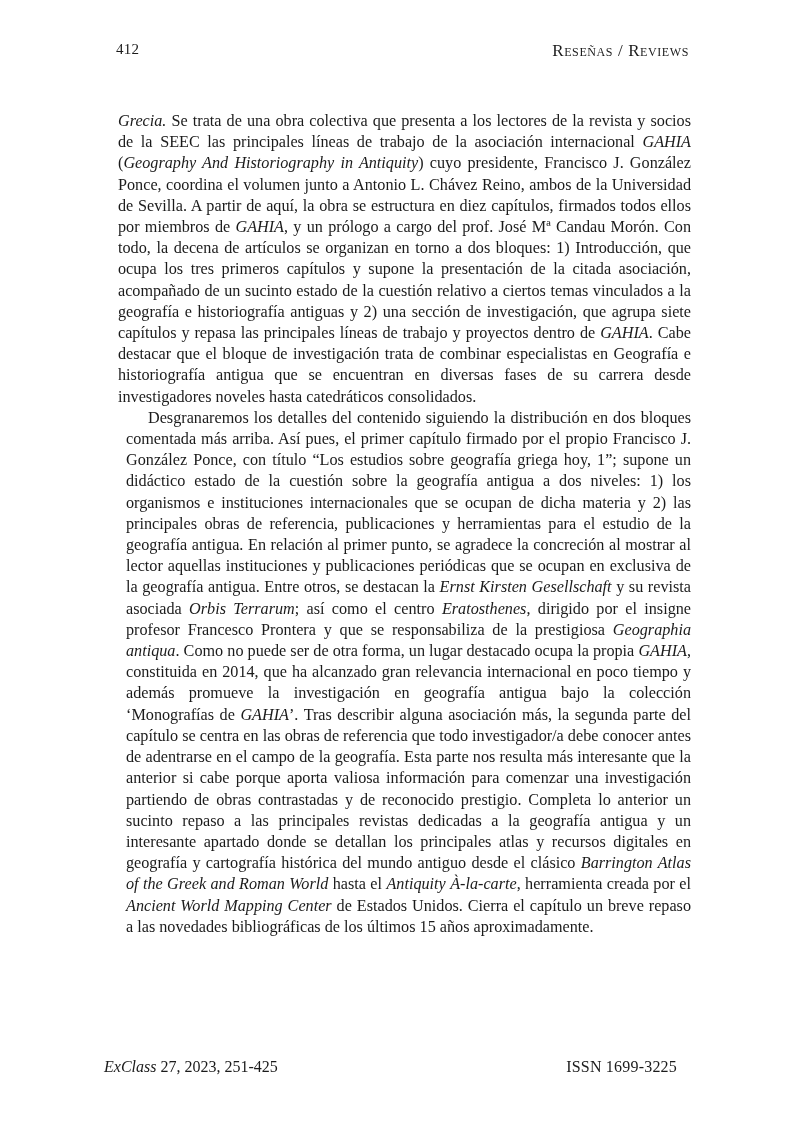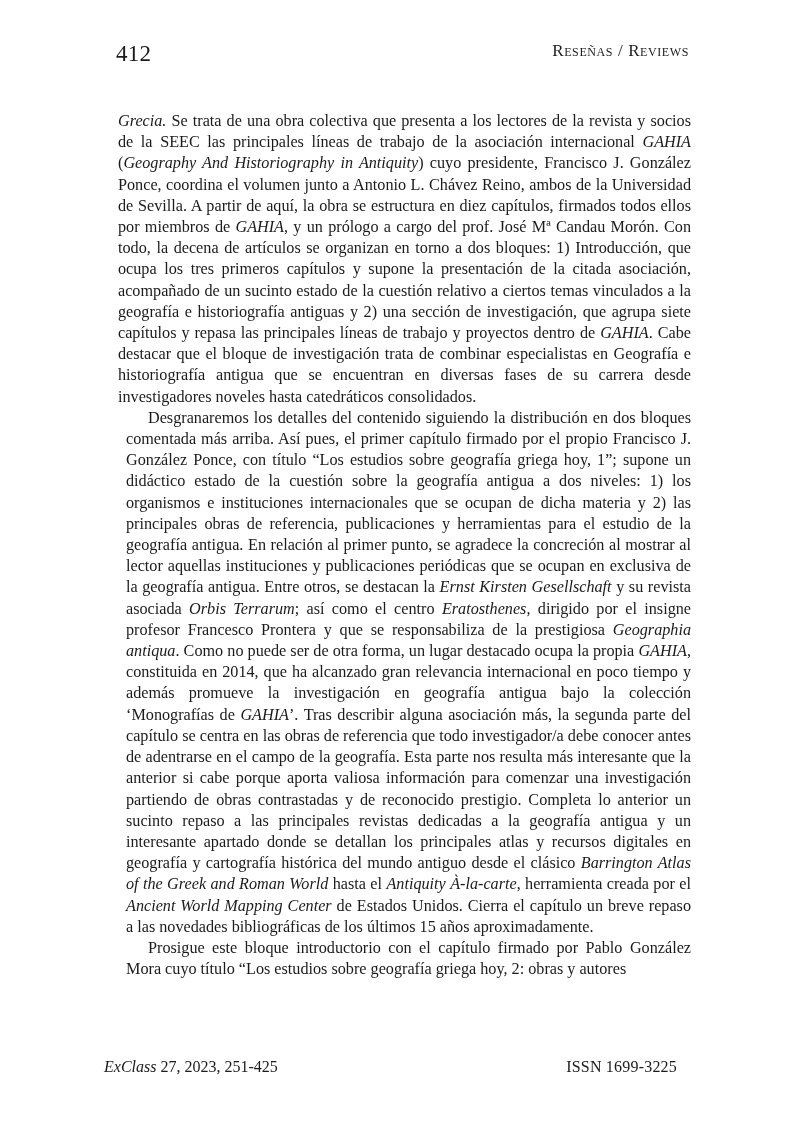--- a/index.html
+++ b/index.html
@@ -25,21 +25,21 @@
     position: absolute;
     top: 41px;
     left: 116px;
     right: 111px;
     height: 22px;
   }
   .page-number {
     position: absolute;
     left: 0;
     top: 0;
-    font-size: 23px;
+    font-size: 15px;
     letter-spacing: 0.2px;
   }
   .running-title {
     position: absolute;
     left: 0;
     right: 0;
     top: 0;
     text-align: right;
     font-size: 17px;
     font-variant: small-caps;
@@ -93,21 +93,20 @@
 
   <div class="running-header">
     <span class="page-number">412</span>
     <span class="running-title">Reseñas / Reviews</span>
   </div>
 
   <div class="page-body">
 
   <p class=""><i>Grecia.</i><span> Se trata de una obra colectiva que presenta a los lectores de la revista y socios de la SEEC las principales líneas de trabajo de la asociación internacional </span><i>GAHIA</i><span> (</span><i>Geography And Historiography in Antiquity</i><span>) cuyo presidente, Francisco J. González Ponce, coordina el volumen junto a Antonio L. Chávez Reino, ambos de la Universidad de Sevilla. A partir de aquí, la obra se estructura en diez capítulos, firmados todos ellos por miembros de </span><i>GAHIA</i><span>, y un prólogo a cargo del prof. José Mª Candau Morón. Con todo, la decena de artículos se organizan en torno a dos bloques: 1) Introducción, que ocupa los tres primeros capítulos y supone la presentación de la citada asociación, acompañado de un sucinto estado de la cuestión relativo a ciertos temas vinculados a la geografía e historiografía antiguas y 2) una sección de investigación, que agrupa siete capítulos y repasa las principales líneas de trabajo y proyectos dentro de </span><i>GAHIA</i><span>. Cabe destacar que el bloque de investigación trata de combinar especialistas en Geografía e historiografía antigua que se encuentran en diversas fases de su carrera desde investigadores noveles hasta catedráticos consolidados.</span></p>
       <p class="indent"><span>Desgranaremos los detalles del contenido siguiendo la distribución en dos bloques comentada más arriba. Así pues, el primer capítulo firmado por el propio Francisco J. González Ponce, con título “Los estudios sobre geografía griega hoy, 1”; supone un didáctico estado de la cuestión sobre la geografía antigua a dos niveles: 1) los organismos e instituciones internacionales que se ocupan de dicha materia y 2) las principales obras de referencia, publicaciones y herramientas para el estudio de la geografía antigua. En relación al primer punto, se agradece la concreción al mostrar al lector aquellas instituciones y publicaciones periódicas que se ocupan en exclusiva de la geografía antigua. Entre otros, se destacan la </span><i>Ernst Kirsten Gesellschaft</i><span> y su revista asociada </span><i>Orbis Terrarum</i><span>; así como el centro </span><i>Eratosthenes</i><span>, dirigido por el insigne profesor Francesco Prontera y que se responsabiliza de la prestigiosa </span><i>Geographia antiqua</i><span>. Como no puede ser de otra forma, un lugar destacado ocupa la propia </span><i>GAHIA</i><span>, constituida en 2014, que ha alcanzado gran relevancia internacional en poco tiempo y además promueve la investigación en geografía antigua bajo la colección ‘Monografías de </span><i>GAHIA</i><span>’. Tras describir alguna asociación más, la segunda parte del capítulo se centra en las obras de referencia que todo investigador/a debe conocer antes de adentrarse en el campo de la geografía. Esta parte nos resulta más interesante que la anterior si cabe porque aporta valiosa información para comenzar una investigación partiendo de obras contrastadas y de reconocido prestigio. Completa lo anterior un sucinto repaso a las principales revistas dedicadas a la geografía antigua y un interesante apartado donde se detallan los principales atlas y recursos digitales en geografía y cartografía histórica del mundo antiguo desde el clásico </span><i>Barrington Atlas of the Greek and Roman World</i><span> hasta el </span><i>Antiquity À-la-carte</i><span>, herramienta creada por el </span><i>Ancient World Mapping Center</i><span> de Estados Unidos. Cierra el capítulo un breve repaso a las novedades bibliográficas de los últimos 15 años aproximadamente.</span></p>
-      <p class="indent"><span>Prosigue este bloque introductorio con el capítulo firmado por Pablo González Mora cuyo título “Los estudios sobre geografía griega hoy, 2: obras y autores</span></p>
     </div>
 
   <div class="page-footer">
     <span class="footer-left">
       <i>ExClass</i><span> 27, 2023, 251-425</span>
     </span>
     <span class="footer-right">ISSN 1699-3225</span>
   </div>
 
 </div>

